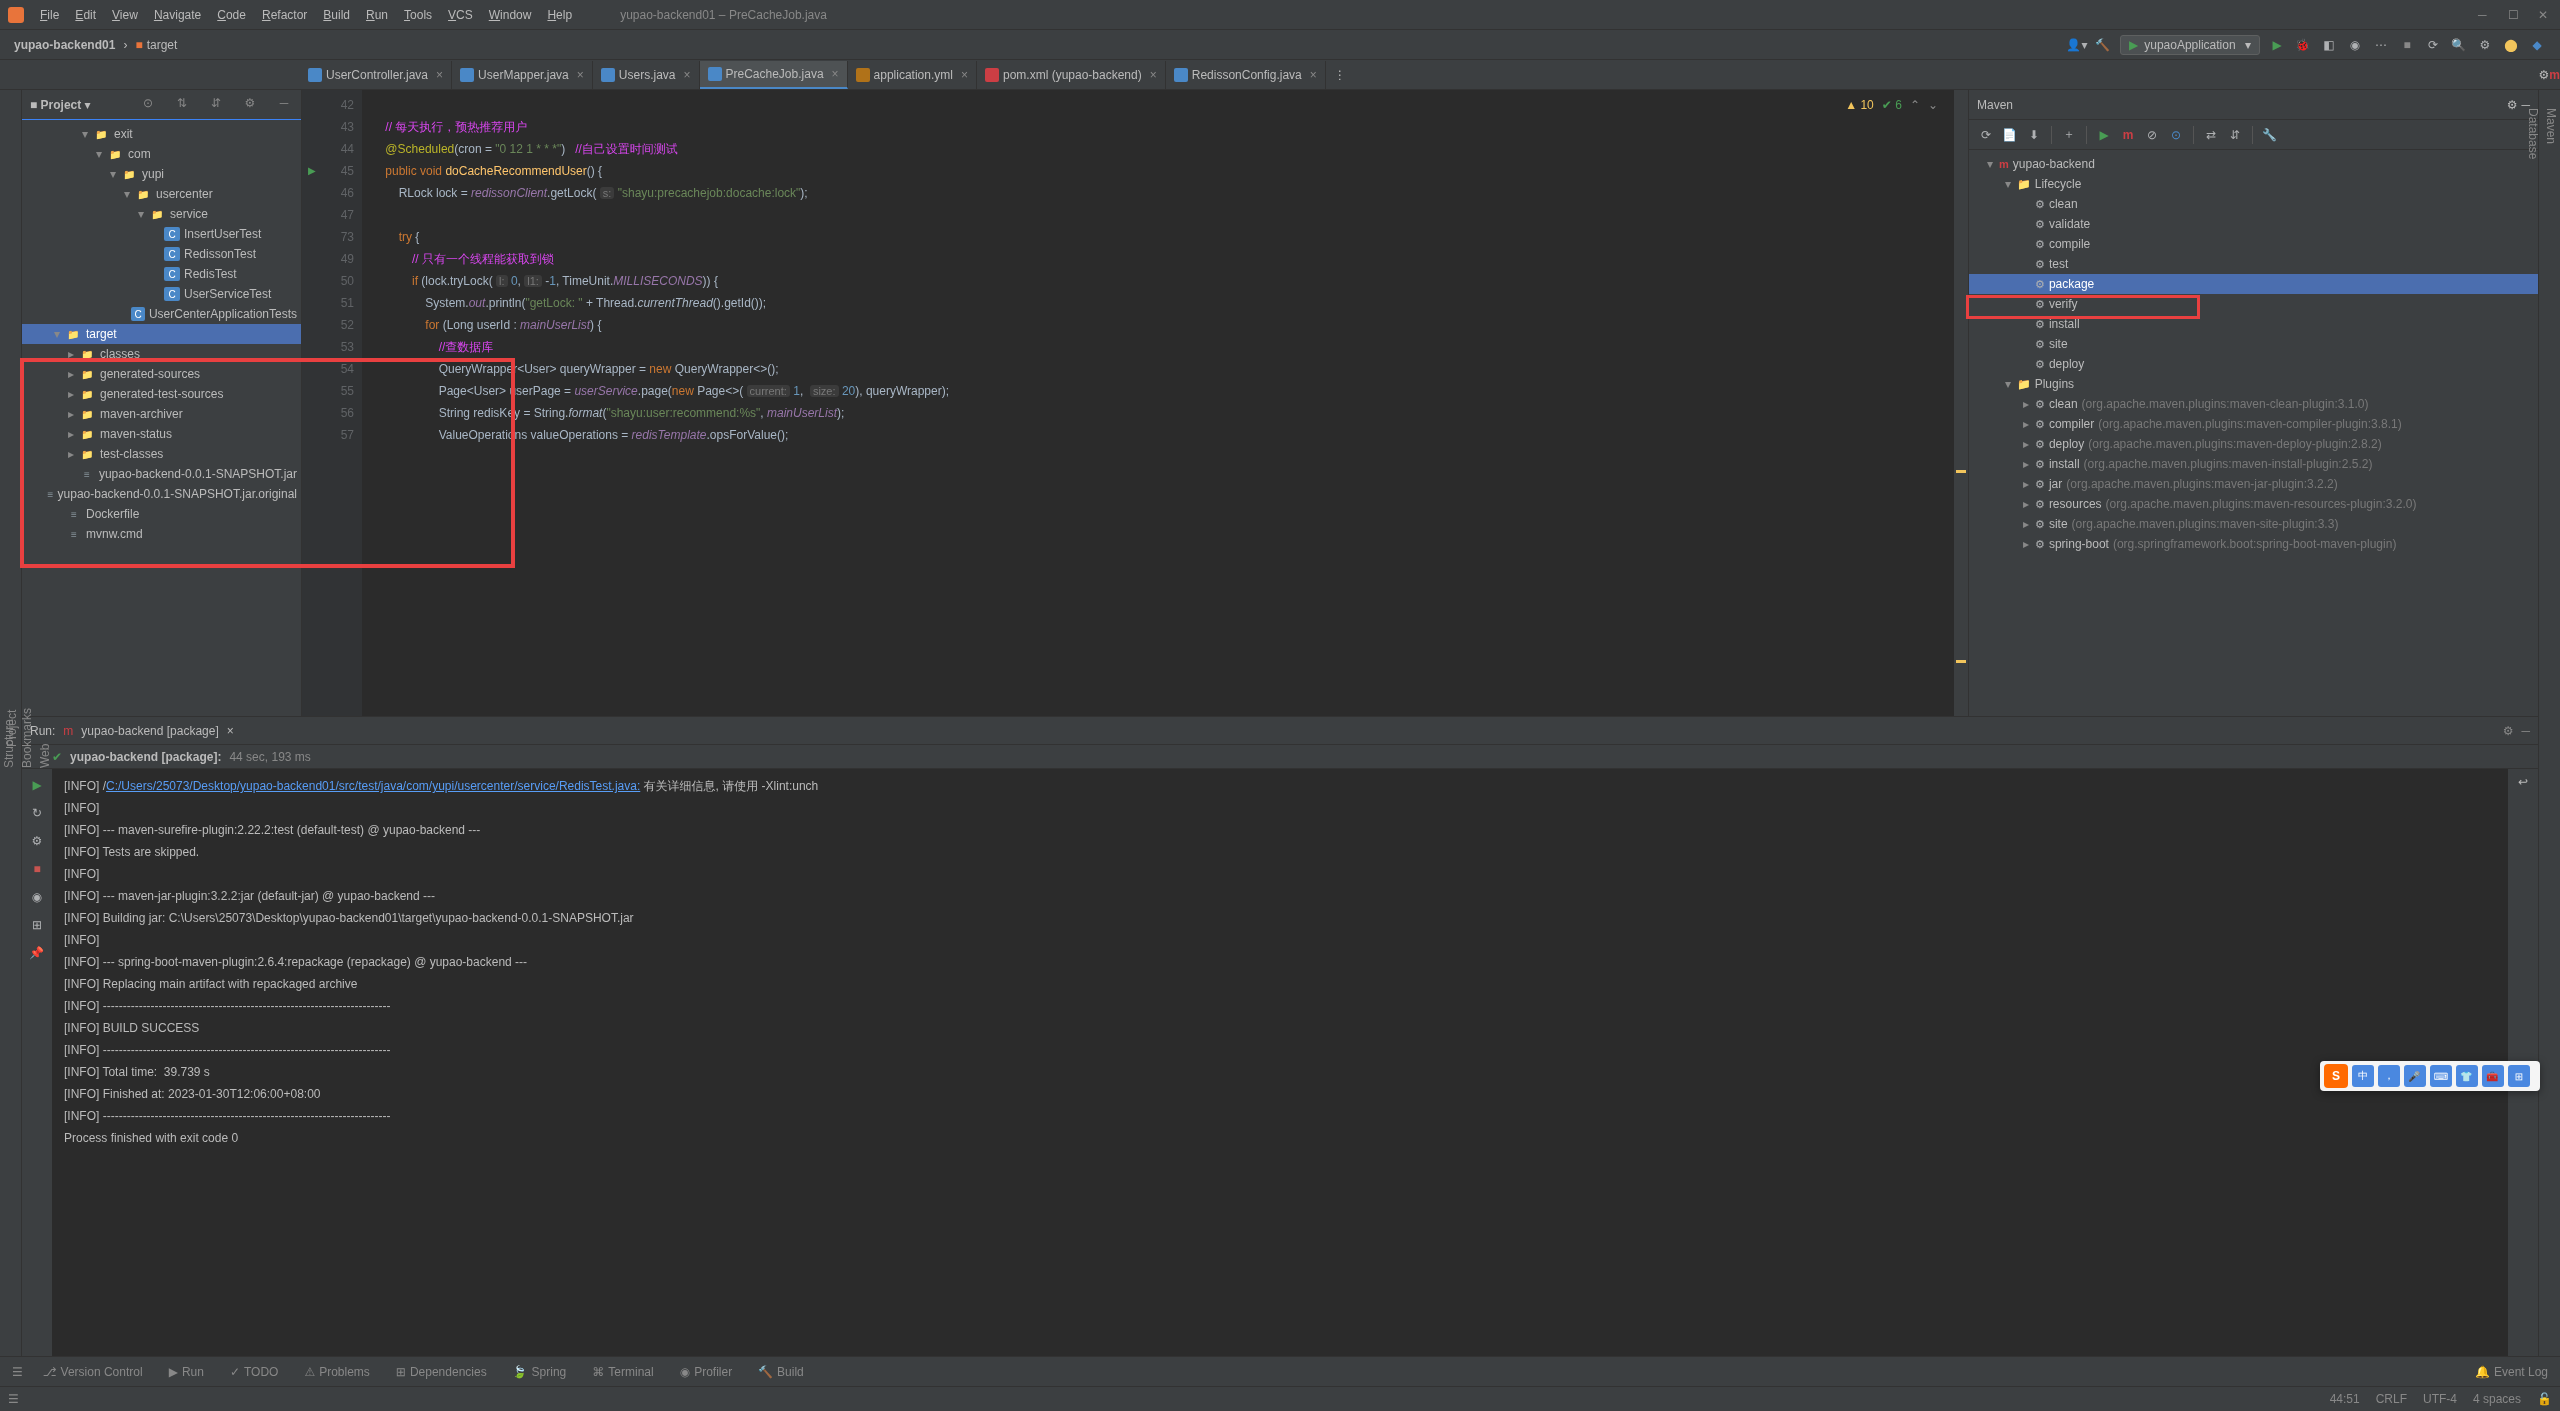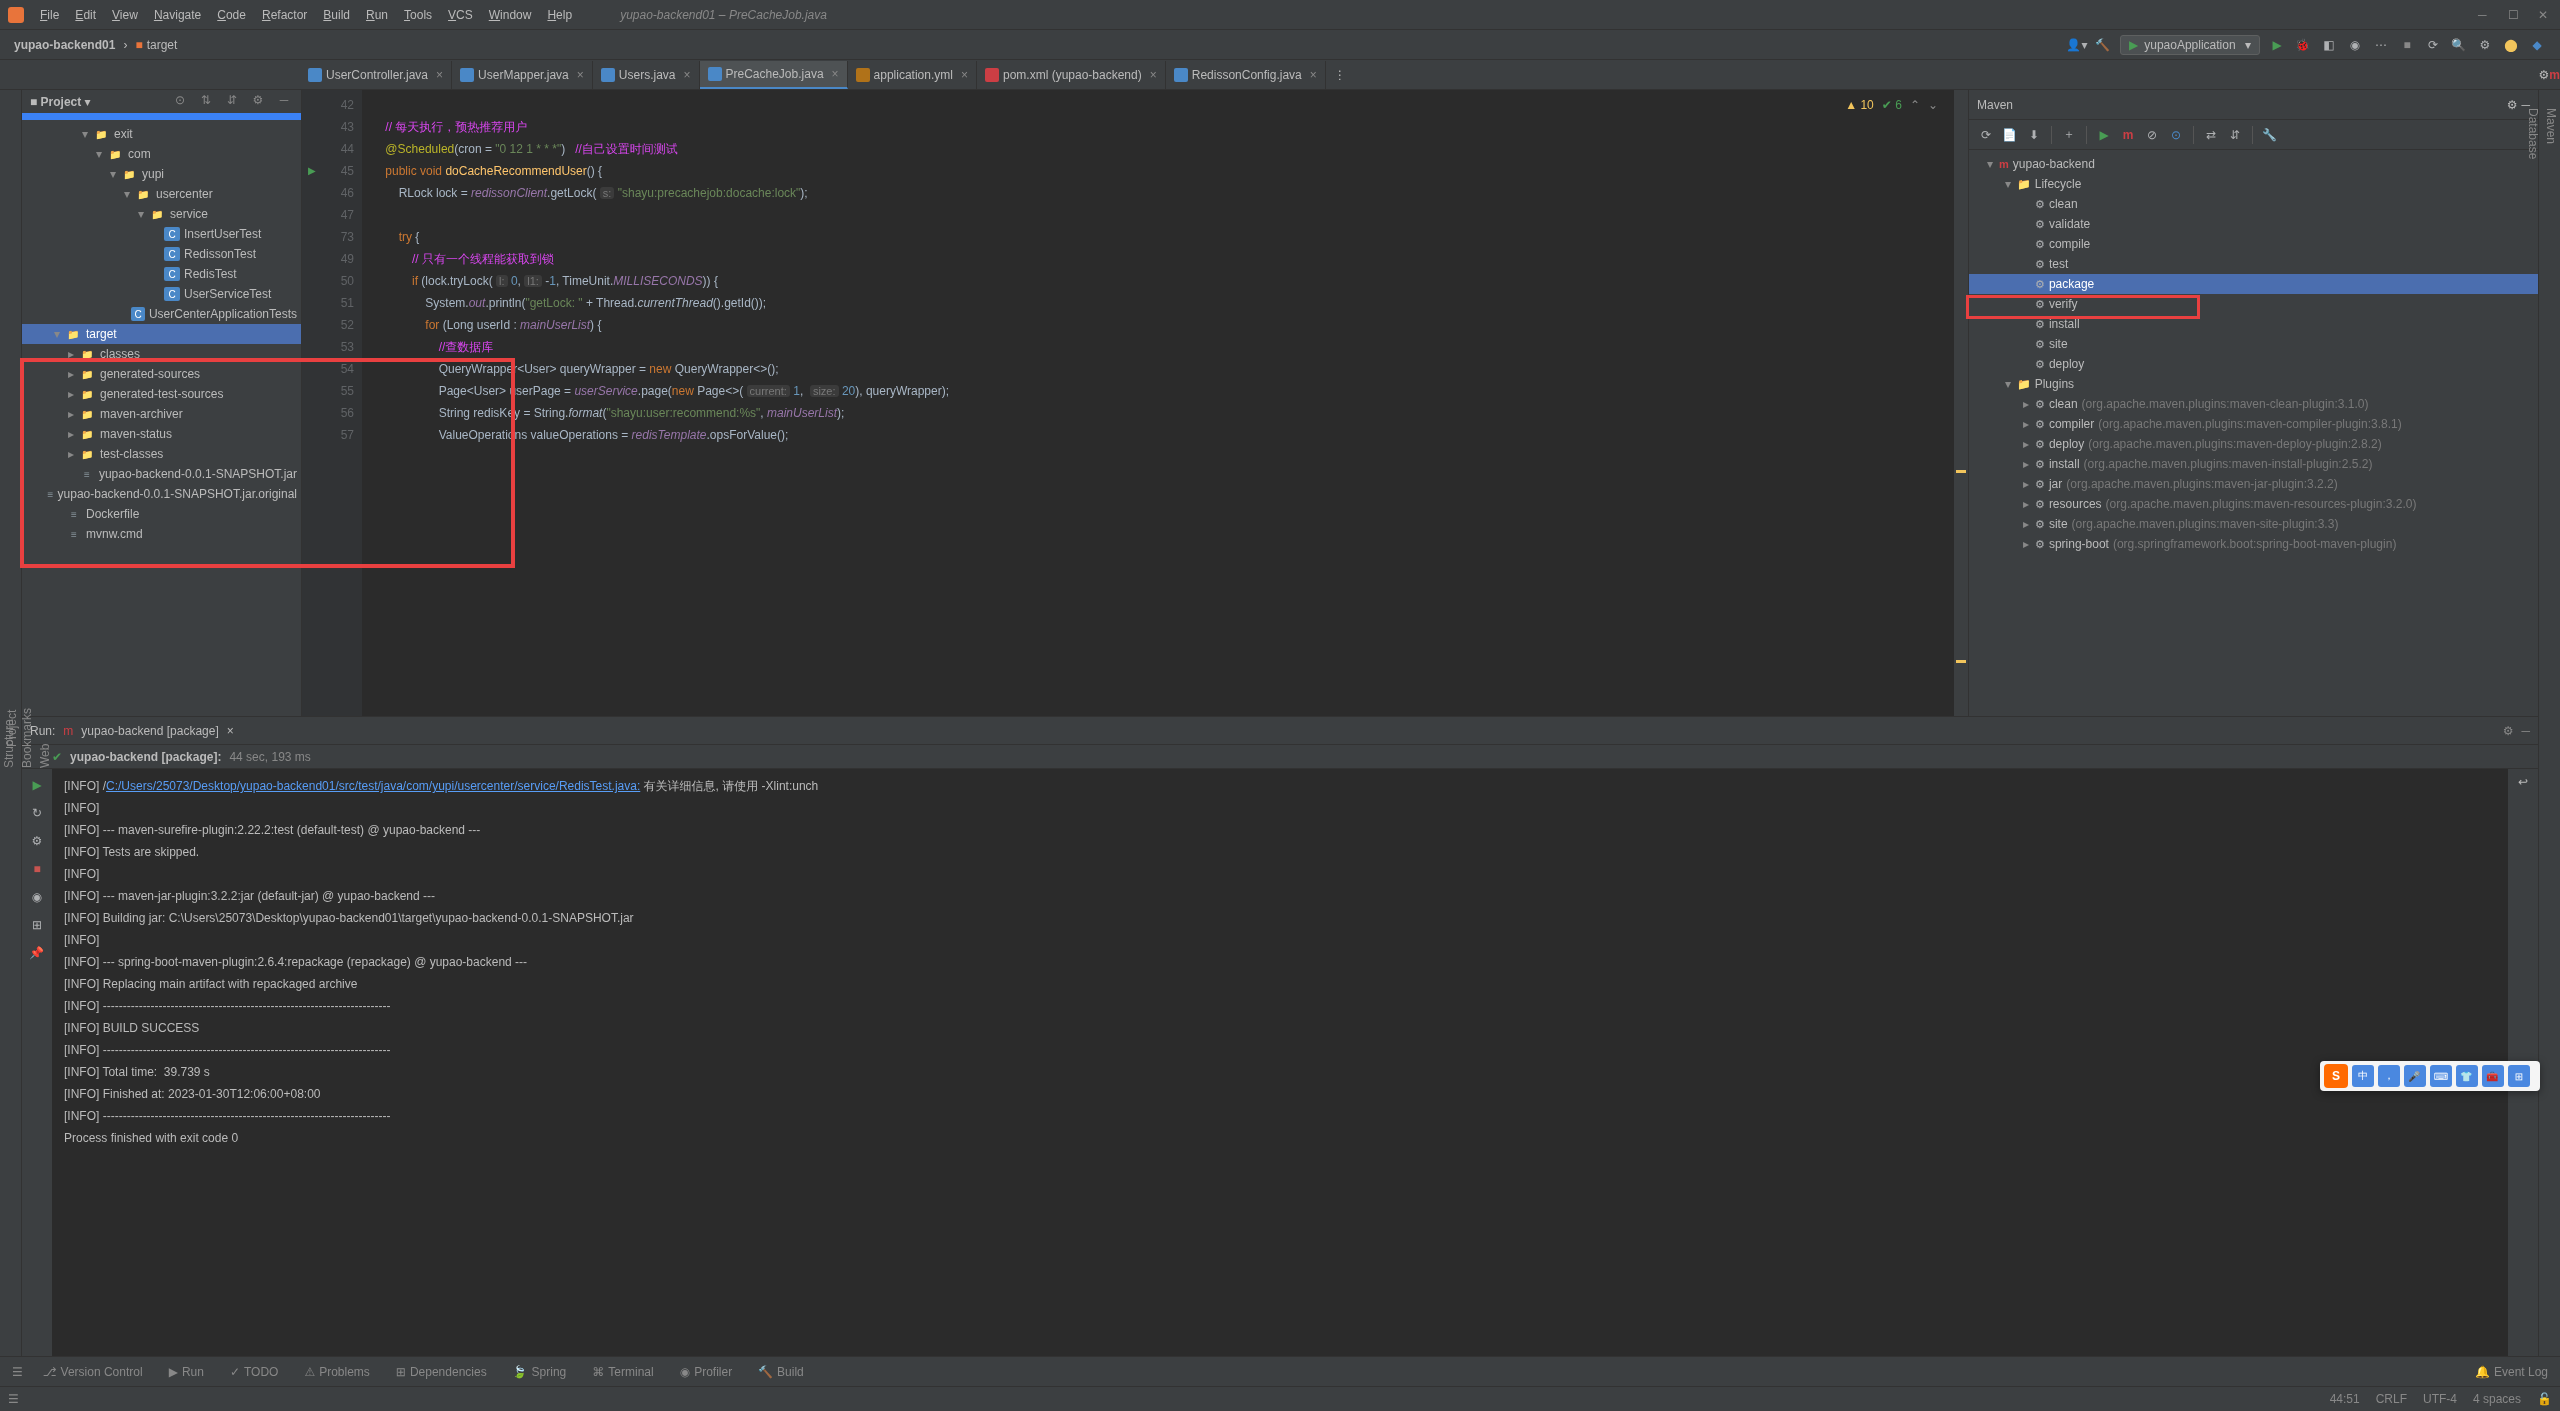--- a/index.html
+++ b/index.html
@@ -2,21 +2,21 @@
 <html><head>
 <meta charset="utf-8">
 <style>
 * { margin: 0; padding: 0; box-sizing: border-box; font-family: "Segoe UI", Arial, sans-serif; font-size: 12px; }
 body { background: #3c3f41; color: #bbbbbb; width: 2560px; height: 1411px; overflow: hidden; position: relative; }
 
 
 .menubar { height: 30px; background: #3c3f41; display: flex; align-items: center; padding: 0 8px; border-bottom: 1px solid #323232; }
 .menubar .logo { width: 16px; height: 16px; background: #e8743b; border-radius: 3px; margin-right: 8px; }
 .menubar .menu-item { padding: 0 8px; color: #bbbbbb; cursor: pointer; }
-.menubar .title { flex: 1; text-align: left; padding-left: 40px; color: #888; font-style: italic; }
+.menubar .title { flex: 1; text-align: left; padding-left: 40px; color: #888; }
 .menubar .win-controls { display: flex; gap: 16px; }
 .menubar .win-btn { width: 14px; height: 14px; color: #888; cursor: pointer; }
 
 
 .navbar { height: 30px; background: #3c3f41; display: flex; align-items: center; padding: 0 10px; border-bottom: 1px solid #323232; }
 .navbar .crumb { color: #bbbbbb; padding: 0 4px; }
 .navbar .folder-icon { color: #e8743b; margin-right: 4px; }
 .navbar .spacer { flex: 1; }
 .navbar .toolbar-btn { width: 22px; height: 22px; margin: 0 2px; display: inline-flex; align-items: center; justify-content: center; color: #afb1b3; cursor: pointer; }
 .navbar .run-config { background: #4c5052; border: 1px solid #5e6060; padding: 2px 8px; border-radius: 3px; margin: 0 4px; display: flex; align-items: center; gap: 6px; min-width: 140px; }
@@ -34,21 +34,21 @@
 
 
 .main { display: flex; height: calc(100% - 90px - 30px - 25px); position: relative; }
 
 
 .left-rail { width: 22px; background: #3c3f41; border-right: 1px solid #323232; writing-mode: vertical-rl; text-align: center; padding-top: 10px; color: #888; font-size: 11px; }
 .left-rail .rail-item { padding: 10px 2px; transform: rotate(180deg); cursor: pointer; }
 
 
 .project-panel { width: 280px; background: #3c3f41; border-right: 1px solid #323232; display: flex; flex-direction: column; }
-.project-header { height: 30px; display: flex; align-items: center; padding: 0 8px; border-bottom: 7px solid #3b82f6; gap: 8px; }
+.project-header { height: 30px; display: flex; align-items: center; padding: 0 8px; border-bottom: 1px solid #3b82f6; gap: 16px; }
 .project-header .btn { width: 18px; height: 18px; color: #888; cursor: pointer; text-align: center; }
 .tree { flex: 1; overflow: auto; padding: 4px 0; }
 .tree-row { display: flex; align-items: center; padding: 1px 4px; height: 20px; white-space: nowrap; cursor: pointer; }
 .tree-row.selected { background: #4b6eaf; color: white; }
 .tree-indent { display: inline-block; }
 .tree-arrow { width: 12px; color: #888; }
 .tree-icon { width: 16px; height: 14px; margin-right: 4px; display: inline-flex; align-items: center; justify-content: center; font-size: 10px; border-radius: 2px; }
 .tree-icon.folder { color: #87939a; }
 .tree-icon.folder-orange { color: #e8743b; }
 .tree-icon.folder-blue { color: #6a8759; }

